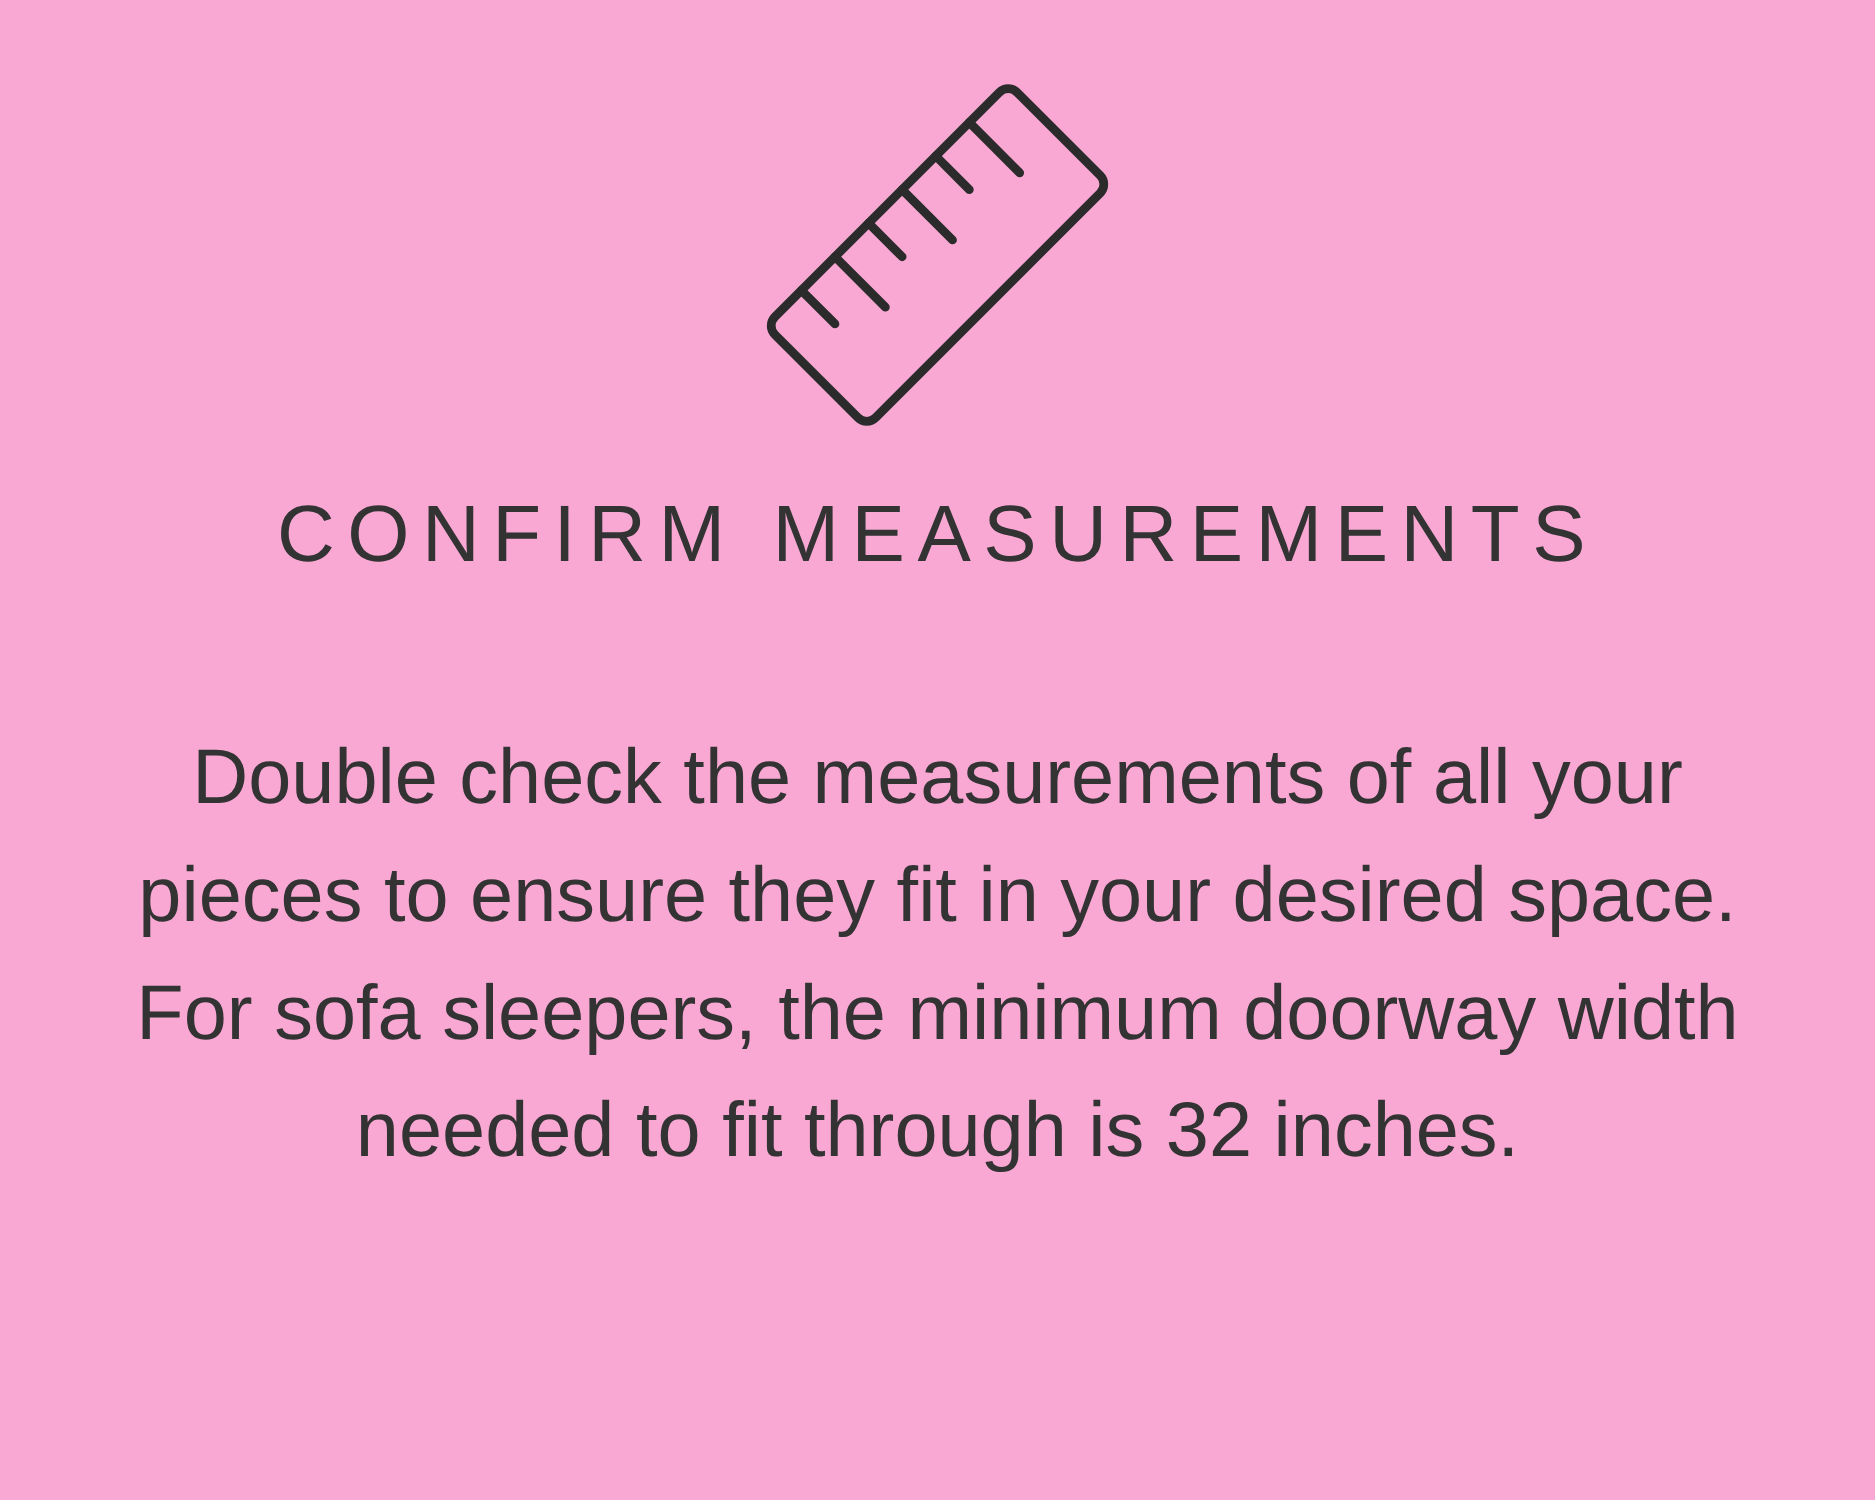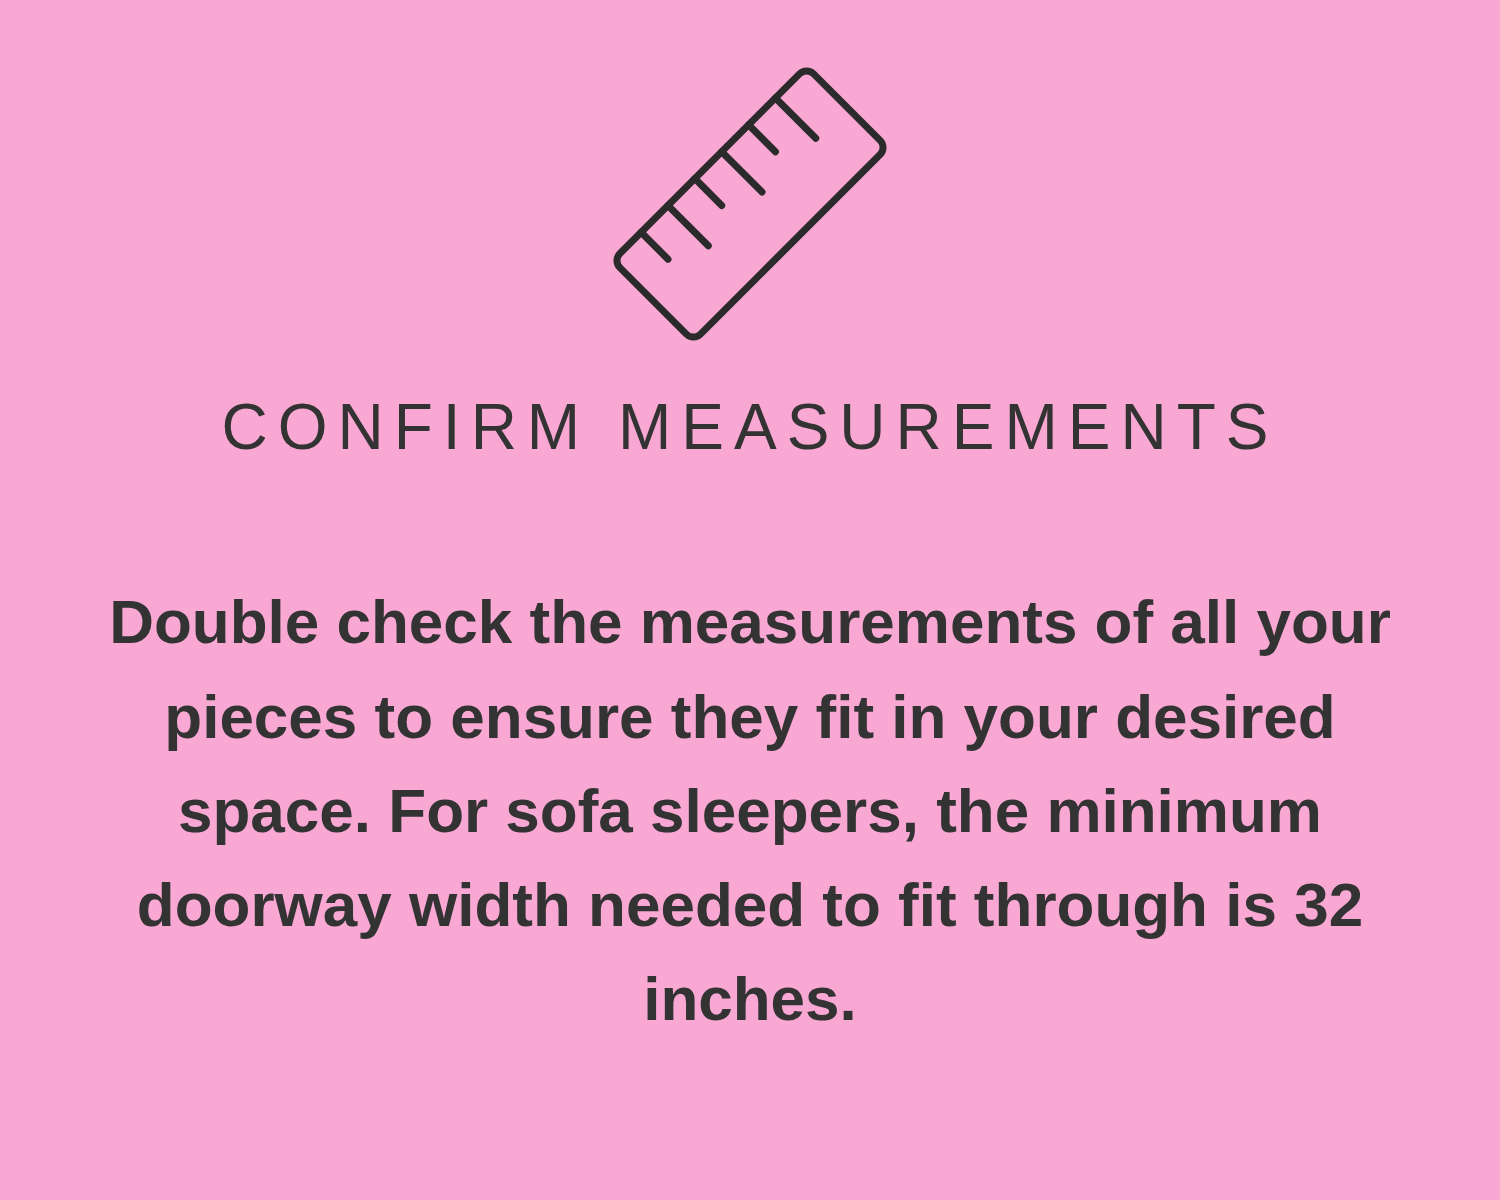--- a/index.html
+++ b/index.html
@@ -41,21 +41,21 @@
     letter-spacing: 10px;
     color: #333333;
     text-align: center;
     line-height: 1.1;
     white-space: nowrap;
   }
   .body-text {
     margin-top: 70px;
     width: 1330px;
     font-size: 62px;
-    font-weight: 700;
+    font-weight: 400;
     line-height: 1.52;
     color: #333333;
     text-align: center;
   }
 </style>
 </head>
 <body>
 
 <div class="card">
 

